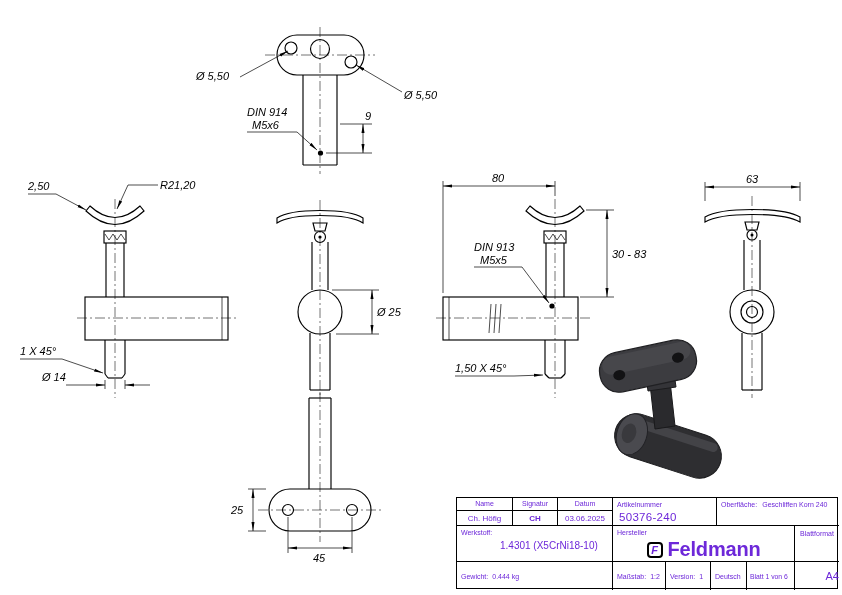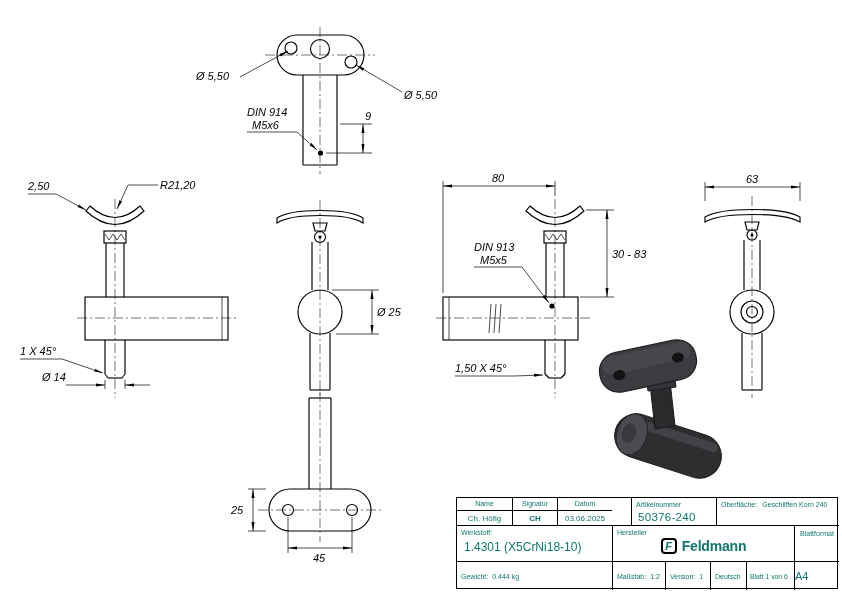--- a/index.html
+++ b/index.html
@@ -1,50 +1,50 @@
 <!DOCTYPE html>
 <html><head>
 <meta charset="utf-8">
 <style>
   * { margin:0; padding:0; box-sizing:border-box; }
   html,body { background:#ffffff; }
   .sheet {
     position:relative; width:842px; height:595px; background:#fff;
-    font-family:"Liberation Sans", sans-serif; overflow:hidden; color:#0f766e;
+    font-family:"Liberation Sans", sans-serif; overflow:hidden; color:#6d28d9;
   }
   svg.drawing { position:absolute; left:0; top:0; }
   .obj  { fill:none; stroke:#000; stroke-width:1.15; }
   .thin { fill:none; stroke:#000; stroke-width:0.7; }
   .cl   { fill:none; stroke:#000; stroke-width:0.55; stroke-dasharray:10 3 2 3; }
   .dim  { font:italic 11px "Liberation Sans", sans-serif; fill:#000; }
 
   
   .title-block {
     position:absolute; left:456px; top:497px; width:382px; height:92px;
     border:1px solid #000; background:#fff; font-family:"Liberation Sans", sans-serif;
   }
   .tb-cell { position:absolute; overflow:hidden; }
   .bl { border-left:1px solid #000; }
   .bt { border-top:1px solid #000; }
   .tb-h { font-size:7px; text-align:center; line-height:12px; }
   .tb-v { font-size:8px; text-align:center; line-height:15px; }
   .tb-label { font-size:7px; padding:3px 0 0 4px; }
   .article-value { font-size:11.5px; padding:3px 0 0 6px; letter-spacing:0.3px; }
   .inline-pair { display:flex; gap:5px; font-size:7px; padding:3px 0 0 4px; white-space:nowrap; }
-  .material-value { font-size:12px; padding:4px 0 0 7px; }
+  .material-value { font-size:10px; padding:4px 0 0 7px;margin-left:36px; }
   .center-line { display:flex; align-items:center; height:100%; gap:4px; font-size:7px; padding-left:4px; white-space:nowrap; }
   .logo-row { display:flex; align-items:center; justify-content:center; gap:5px; margin-top:2px; }
   .logo-mark {
     display:flex; align-items:center; justify-content:center;
     width:16px; height:16px; border:2px solid #000; border-radius:4px;
     font-weight:bold; font-size:11px; font-style:italic;
   }
-  .logo-text { font-weight:bold; font-size:14px; letter-spacing:-0.2px; }
+  .logo-text { font-weight:bold; font-size:20px; letter-spacing:-0.2px; }
   .format-label { font-size:7px; text-align:center; padding-top:4px; }
-  .format-value { font-size:11px; text-align:left; line-height:29px; }
+  .format-value { font-size:11px; text-align:right; line-height:29px; }
 </style>
 </head>
 <body>
 
 <div class="sheet">
 
   <svg class="drawing" width="842" height="595" viewBox="0 0 842 595">
     <defs>
       <marker id="arr" viewBox="0 0 10 10" refX="10" refY="5" markerWidth="9" markerHeight="9" markerUnits="userSpaceOnUse" orient="auto-start-reverse">
         <path d="M0,3.3 L10,5 L0,6.7 Z" fill="#000"></path>
@@ -260,21 +260,21 @@
   <div class="title-block">
 
     <div class="tb-cell tb-h" style="left:0; top:0; width:55px; height:12px;">Name</div>
     <div class="tb-cell tb-h bl" style="left:55px; top:0; width:45px; height:12px;">Signatur</div>
     <div class="tb-cell tb-h bl" style="left:100px; top:0; width:55px; height:12px;">Datum</div>
 
     <div class="tb-cell tb-v bt" style="left:0; top:12px; width:55px; height:15px;">Ch. Höfig</div>
     <div class="tb-cell tb-v bl bt" style="left:55px; top:12px; width:45px; height:15px;font-weight:bold;">CH</div>
     <div class="tb-cell tb-v bl bt" style="left:100px; top:12px; width:55px; height:15px;">03.06.2025</div>
 
-    <div class="tb-cell bl" style="left:155px; top:0; width:104px; height:27px;margin-left:19px;">
+    <div class="tb-cell bl" style="left:155px; top:0; width:104px; height:27px;">
       <div class="tb-label">Artikelnummer</div>
       <div class="article-value">50376-240</div>
     </div>
 
     <div class="tb-cell bl" style="left:259px; top:0; width:123px; height:27px;">
       <div class="inline-pair">
         <span>Oberfläche:</span>
         <span>Geschliffen Korn 240</span>
       </div>
     </div>

